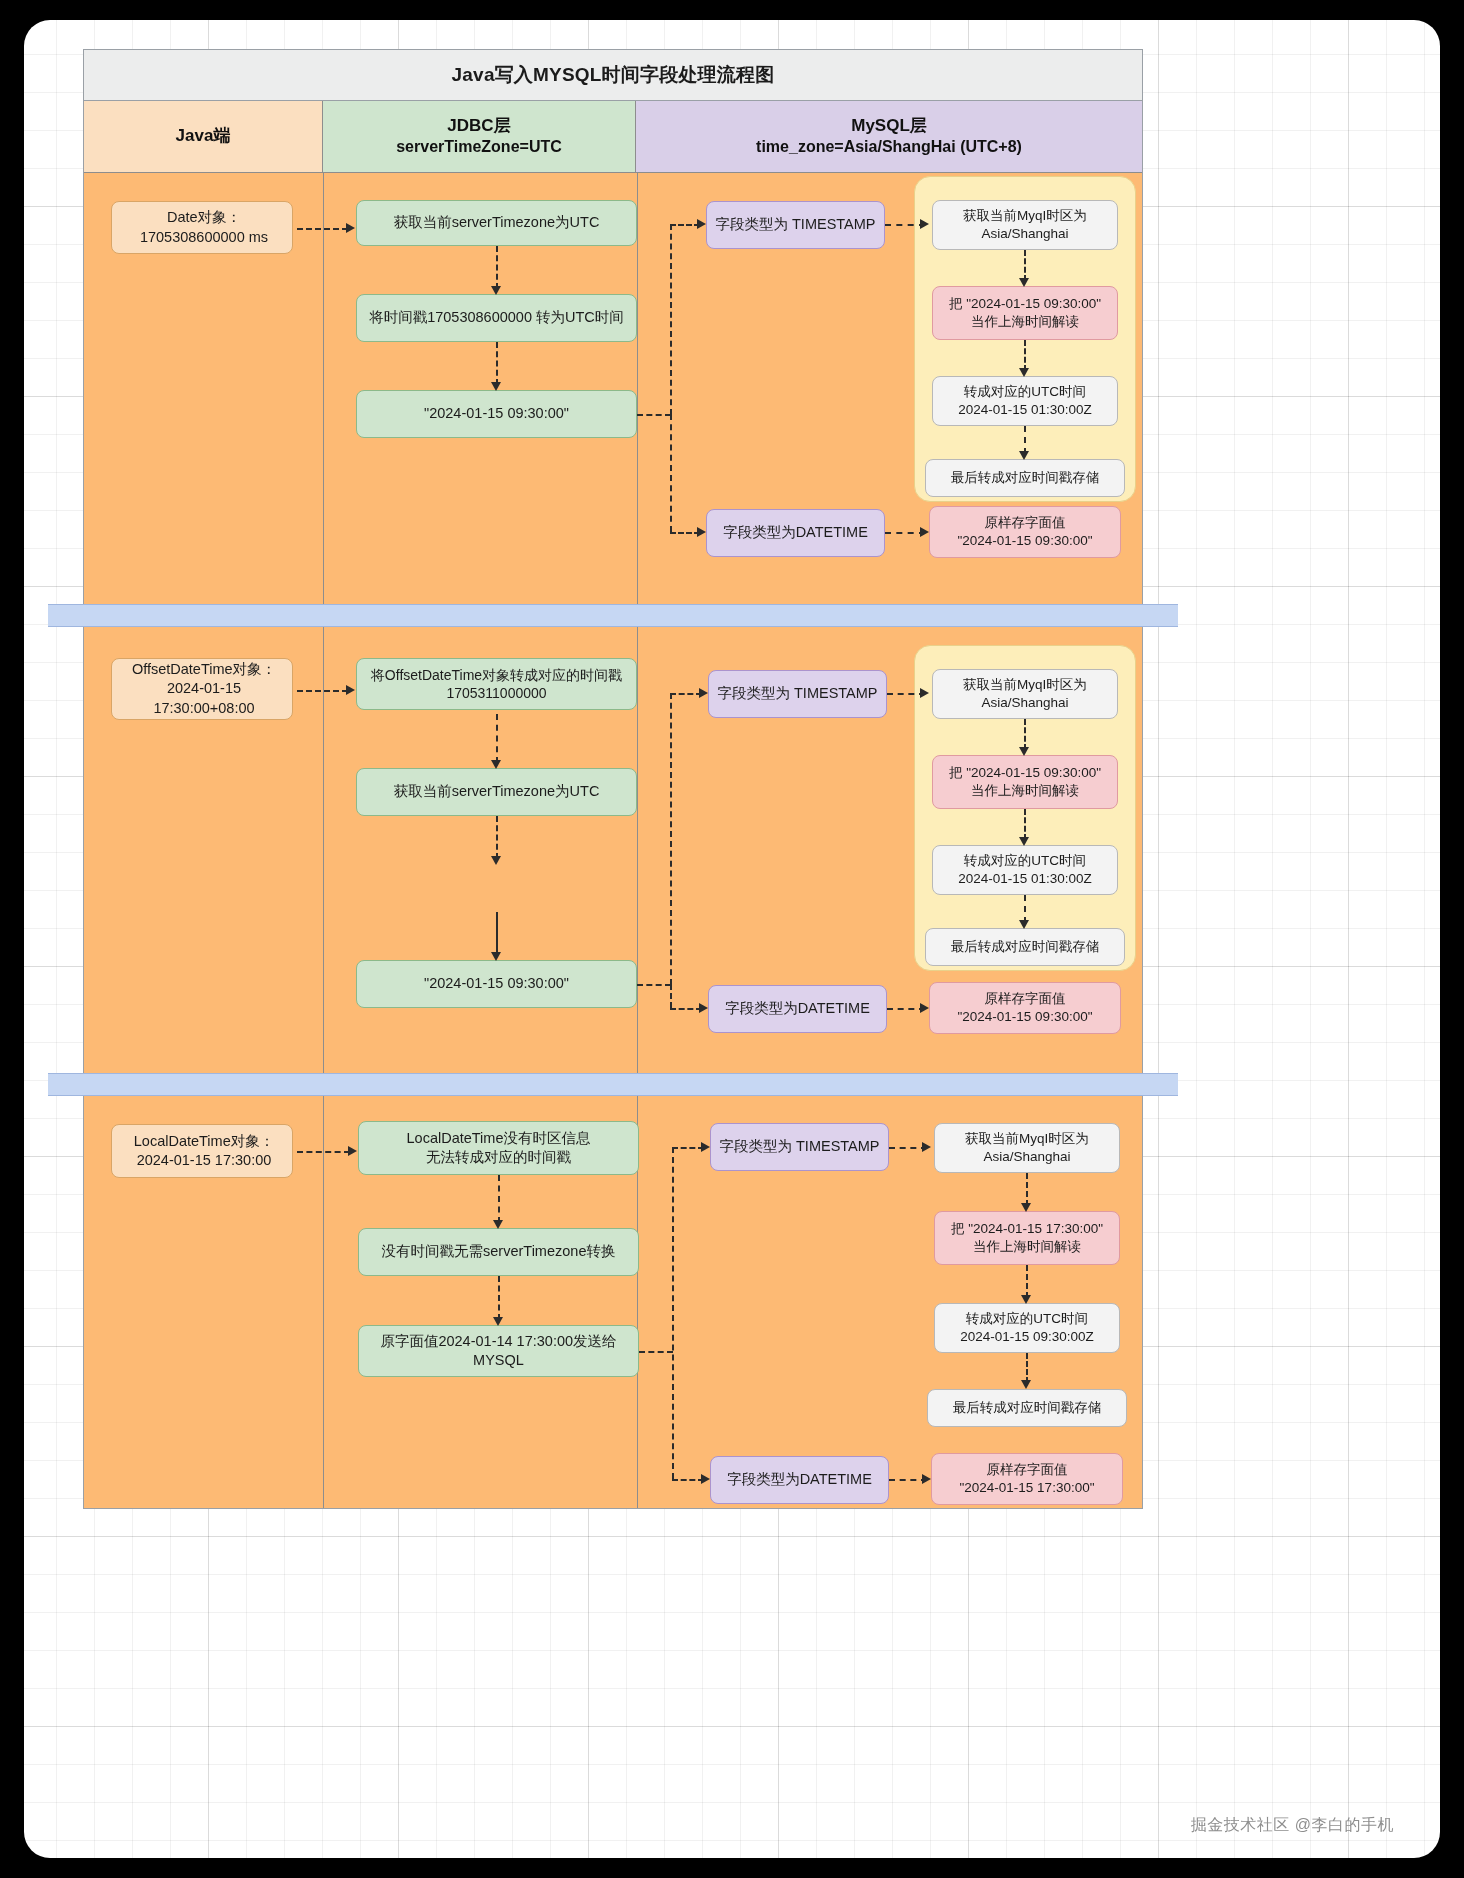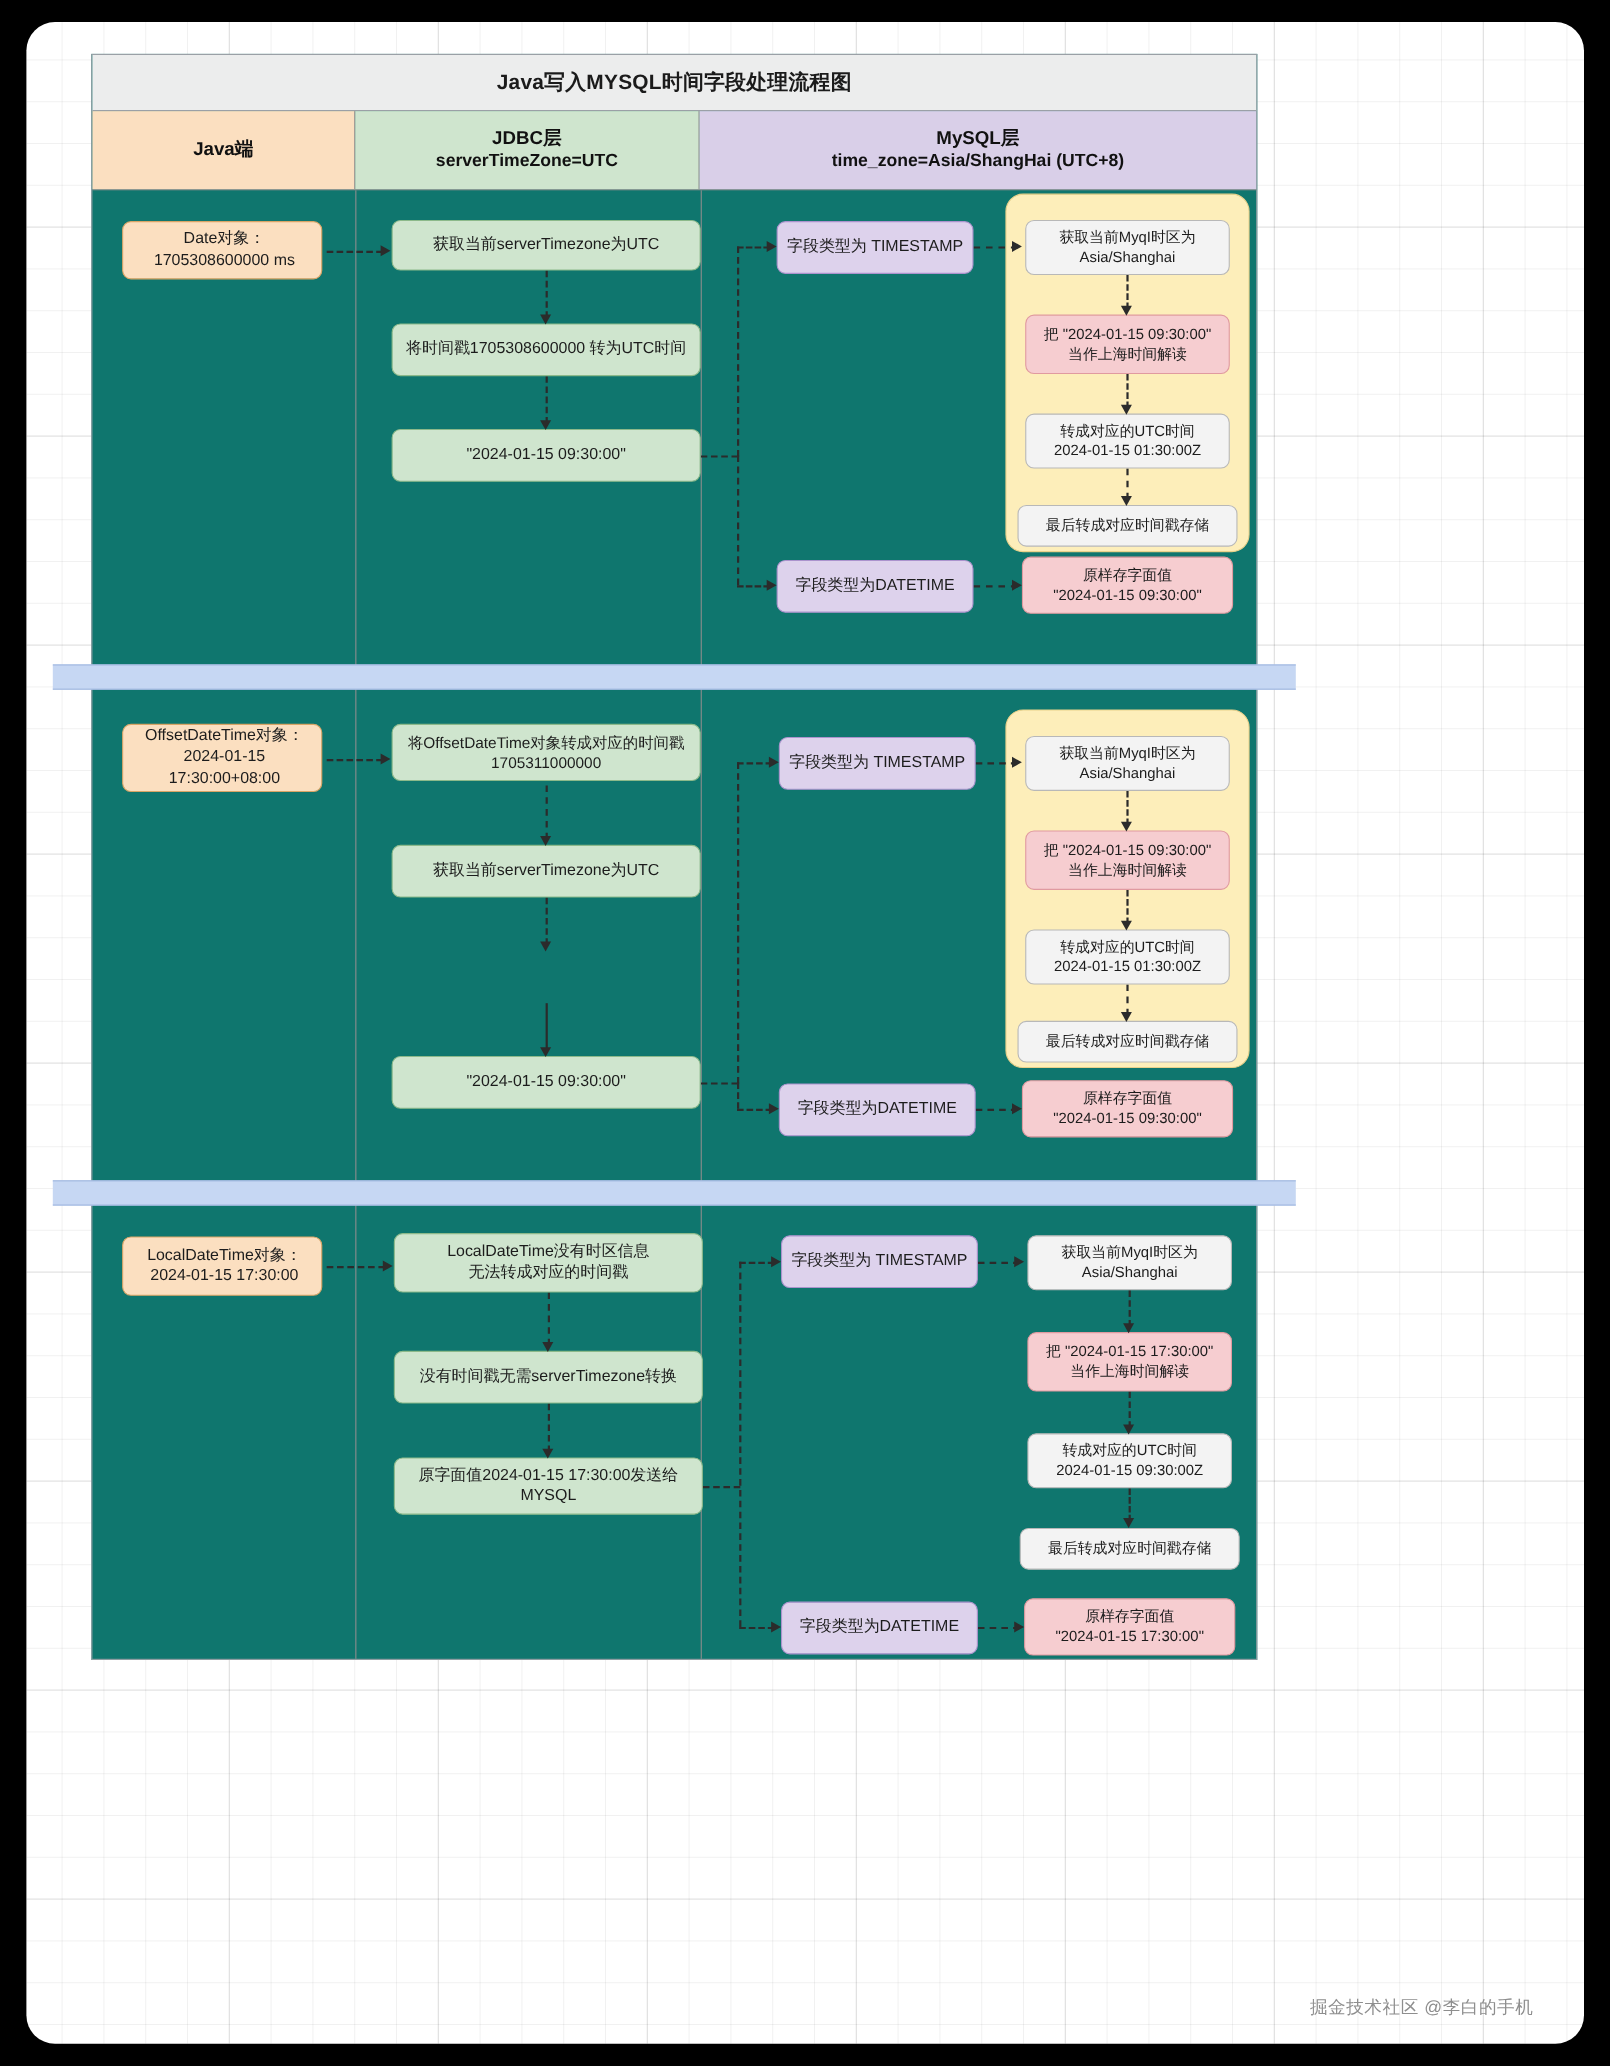--- a/index.html
+++ b/index.html
@@ -39,21 +39,21 @@
     background-size:190px 190px;
     background-position:-6px -4px;
   }
 
   
   #diagram{
     position:absolute;
     left:59px;top:29px;
     width:1060px;height:1460px;
     border:1px solid #9aa0a6;
-    background:#0f766e;
+    background:#fdba74;
     box-sizing:border-box;
   }
   #title-band{
     height:51px;
     background:#eceded;
     border-bottom:1px solid #9aa0a6;
     display:flex;align-items:center;justify-content:center;
     box-sizing:border-box;
   }
   #title-band .t{
@@ -294,21 +294,21 @@
 
         <div class="node n-green" style="left:274px;top:948px;width:281px;height:54px">LocalDateTime没有时区信息
 无法转成对应的时间戳</div>
         <div class="conn dash-v" style="left:414px;top:1002px;height:48px"></div>
         <div class="arrow-d" style="left:409px;top:1047px"></div>
 
         <div class="node n-green" style="left:274px;top:1055px;width:281px;height:48px">没有时间戳无需serverTimezone转换</div>
         <div class="conn dash-v" style="left:414px;top:1103px;height:44px"></div>
         <div class="arrow-d" style="left:409px;top:1144px"></div>
 
-        <div class="node n-green" style="left:274px;top:1152px;width:281px;height:52px">原字面值2024-01-15 17:30:00发送给
+        <div class="node n-green" style="left:274px;top:1152px;width:281px;height:52px">原字面值2024-01-14 17:30:00发送给
 MYSQL</div>
 
         <div class="conn dash-h" style="left:555px;top:1178px;width:34px"></div>
         <div class="conn dash-v" style="left:588px;top:974px;height:332px"></div>
         <div class="conn dash-h" style="left:588px;top:974px;width:32px"></div>
         <div class="arrow-r" style="left:617px;top:968.5px"></div>
         <div class="conn dash-h" style="left:588px;top:1306px;width:32px"></div>
         <div class="arrow-r" style="left:617px;top:1300.5px"></div>
 
         <div class="node n-purple" style="left:626px;top:950px;width:179px;height:48px">字段类型为 TIMESTAMP</div>

